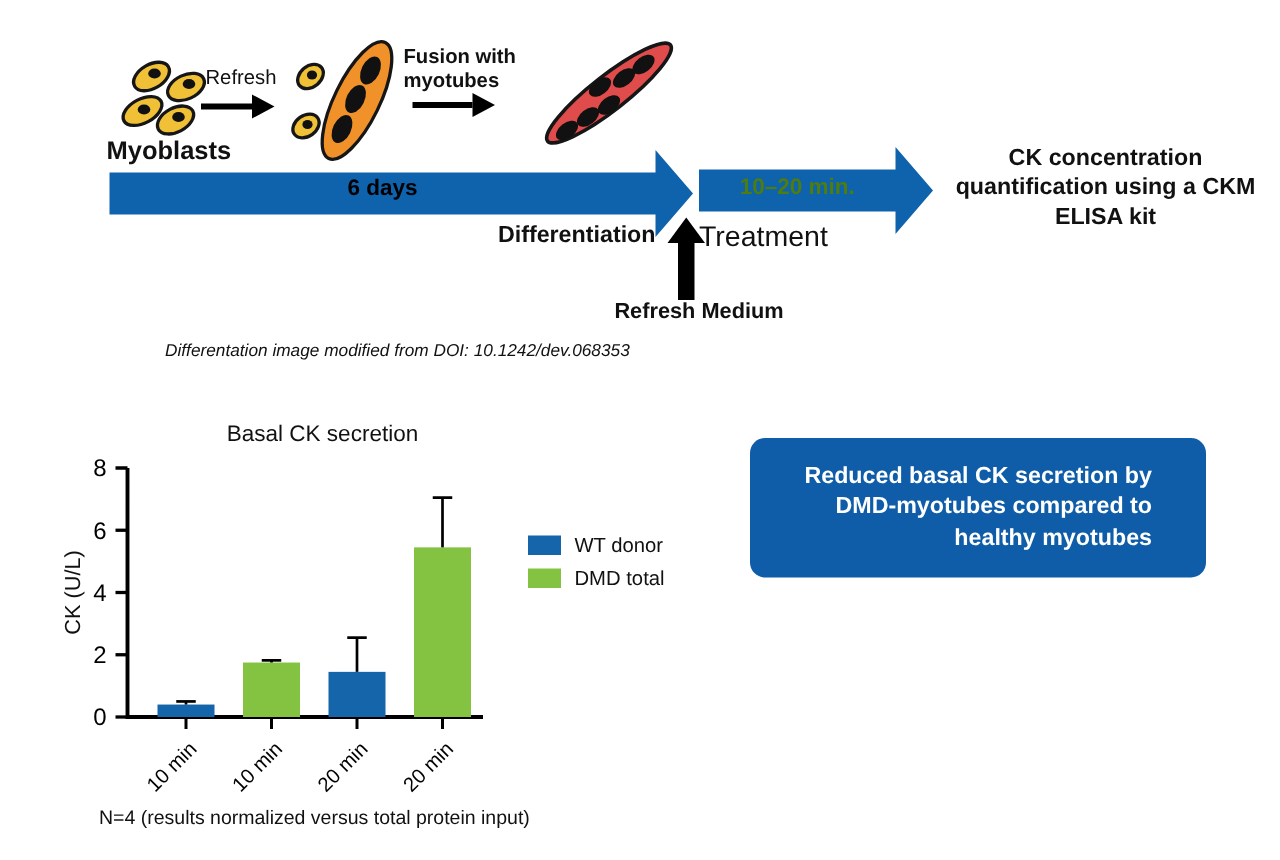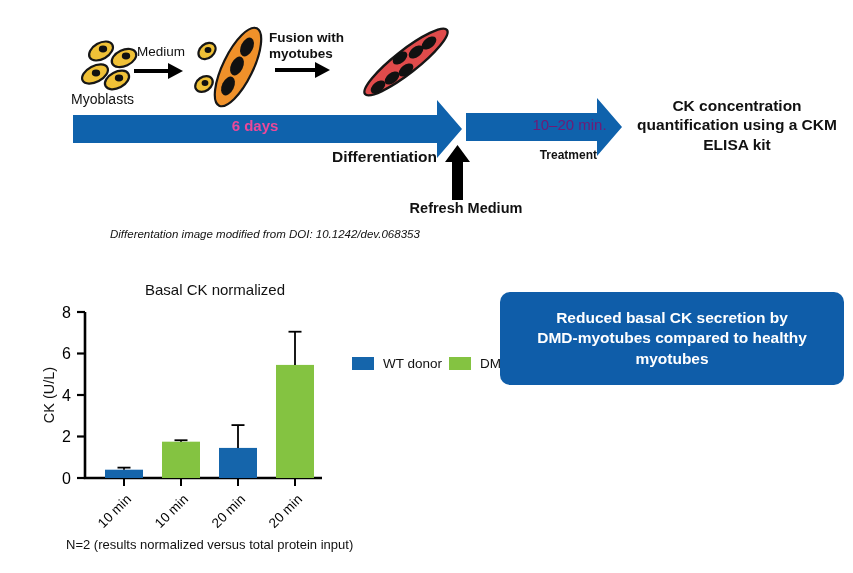--- a/index.html
+++ b/index.html
@@ -6,45 +6,45 @@
   html,body { background:#fff; }
   .canvas {
     position:relative; width:853px; height:573px; overflow:hidden;
     background:#ffffff; font-family:"Liberation Sans", sans-serif; color:#111;
   }
   .abs { position:absolute; }
   svg { display:block; }
   svg text { font-family:"Liberation Sans", sans-serif; fill:#000; }
 
   
-  .lbl-myoblasts   { left:71px;  top:91px;  font-size:14px; font-weight:normal; }
+  .lbl-myoblasts   { left:71px;  top:91px;  font-size:17px; font-weight:bold; }
   .lbl-fusion      { left:137px; top:44px;  font-size:13.5px; }
   .lbl-fusion-myo  { left:269px; top:30px;  width:90px; font-size:13.5px; line-height:1.15;font-weight:bold; }
-  .lbl-six-days    { left:73px;  top:117px; width:364px; font-size:15px;   font-weight:bold; color:#ec4899; text-align:center; }
+  .lbl-six-days    { left:73px;  top:117px; width:364px; font-size:15px;   font-weight:bold; color:#000000; text-align:center; }
   .lbl-diff        { left:73px;  top:148px; width:364px; font-size:15.5px; font-weight:bold; text-align:right; }
-  .lbl-ten-twenty  { left:466px; top:116px; width:131px; font-size:15px;   font-weight:normal; color:#701a75; text-align:center;margin-left:38px; }
-  .lbl-treatment   { left:466px; top:148px; width:131px; font-size:12px; font-weight:bold; text-align:right; }
+  .lbl-ten-twenty  { left:466px; top:116px; width:131px; font-size:15px;   font-weight:bold; color:#4d7c0f; text-align:center; }
+  .lbl-treatment   { left:466px; top:148px; width:131px; font-size:19px; font-weight:normal; text-align:left; }
   .lbl-refresh     { left:385px; top:200px; width:162px; font-size:14.5px; font-weight:bold; text-align:center; }
   .lbl-outcome     { left:628px; top:96px;  width:218px; font-size:15.5px; font-weight:bold; text-align:center; line-height:1.25; }
   .lbl-credit      { left:70px;  top:228px; font-size:11.5px; font-style:italic;margin-left:40px; }
 
   
   .chart-title { left:85px; top:281px; width:260px; font-size:15px; text-align:center; }
   .chart-ylabel{ left:-10px; top:386px; width:120px; height:18px; font-size:14.5px;
                  text-align:center; transform:rotate(-90deg); }
   .chart-note  { left:66px; top:537px; font-size:13px; }
 
-  .legend { left:352px; top:356px; display:flex; flex-direction:row; gap:7px; }
+  .legend { left:352px; top:356px; display:flex; flex-direction:column; gap:7px; }
   .legend-row { display:flex; align-items:center; gap:9px; font-size:13.5px; }
   .swatch { width:22px; height:13px; display:inline-block; }
 
   .conclusion-box {
-    left:500px; top:292px; width:344px; height:93px; border-radius:10px;
+    left:500px; top:292px; width:304px; height:93px; border-radius:10px;
     display:flex; align-items:center; justify-content:center; padding:0 36px;
-    color:#fff; font-size:15.5px; font-weight:bold; text-align:center; line-height:1.3;
+    color:#fff; font-size:15.5px; font-weight:bold; text-align:right; line-height:1.3;
   }
 </style>
 </head>
 <body>
 
 <div class="canvas">
 
   <svg class="abs" style="left:0;top:0" width="853" height="245" viewBox="0 0 853 245">
 
     <g stroke="#161616" stroke-width="2.2" style="fill: rgb(240, 193, 55);">
@@ -90,31 +90,31 @@
       <ellipse cx="416" cy="52" rx="5" ry="8.5" transform="rotate(52 416 52)" fill="#111" stroke="none"></ellipse>
       <ellipse cx="429" cy="43" rx="5" ry="8.5" transform="rotate(52 429 43)" fill="#111" stroke="none"></ellipse>
     </g>
 
     <polygon points="73,115 437,115 437,100 462,129 437,158 437,143 73,143" style="fill: rgb(15, 98, 172);"></polygon>
     <polygon points="466,113 597,113 597,98 622,127 597,156 597,141 466,141" style="fill: rgb(15, 98, 172);"></polygon>
     <polygon fill="#000" points="452,200 452,162 445,162 457.5,145 470,162 463,162 463,200"></polygon>
   </svg>
 
   <div class="abs lbl-myoblasts">Myoblasts</div>
-  <div class="abs lbl-fusion">Medium</div>
+  <div class="abs lbl-fusion">Refresh</div>
   <div class="abs lbl-fusion-myo">Fusion with myotubes</div>
   <div class="abs lbl-six-days">6 days</div>
   <div class="abs lbl-diff">Differentiation</div>
   <div class="abs lbl-ten-twenty">10–20 min.</div>
   <div class="abs lbl-treatment">Treatment</div>
   <div class="abs lbl-outcome">CK concentration quantification using a CKM ELISA kit</div>
   <div class="abs lbl-refresh">Refresh Medium</div>
   <div class="abs lbl-credit">Differentation image modified from DOI: 10.1242/dev.068353</div>
 
-  <div class="abs chart-title">Basal CK normalized</div>
+  <div class="abs chart-title">Basal CK secretion</div>
   <div class="abs chart-ylabel">CK (U/L)</div>
   <svg class="abs" style="left:30px;top:295px" width="330" height="265" viewBox="0 0 330 265">
       <path d="M 55 17 V 183 H 292" fill="none" stroke="#000" stroke-width="2.6"></path>
       <line x1="55" y1="183" x2="47" y2="183" stroke="#000" stroke-width="2.2"></line>
       <text x="41" y="188.5" text-anchor="end" font-size="16">0</text>
       <line x1="55" y1="141.5" x2="47" y2="141.5" stroke="#000" stroke-width="2.2"></line>
       <text x="41" y="147" text-anchor="end" font-size="16">2</text>
       <line x1="55" y1="100" x2="47" y2="100" stroke="#000" stroke-width="2.2"></line>
       <text x="41" y="105.5" text-anchor="end" font-size="16">4</text>
       <line x1="55" y1="58.5" x2="47" y2="58.5" stroke="#000" stroke-width="2.2"></line>
@@ -135,21 +135,21 @@
       <line x1="208" y1="152.9125" x2="208" y2="130.0875" stroke="#000" stroke-width="1.8"></line>
       <line x1="201.5" y1="130.0875" x2="214.5" y2="130.0875" stroke="#000" stroke-width="1.8"></line>
       <line x1="208" y1="183" x2="208" y2="191" stroke="#000" stroke-width="2"></line>
       <text x="216" y="205" text-anchor="end" font-size="13.5" transform="rotate(-45 216 205)">20 min</text>
       <rect x="246" y="69.9125" width="38" height="113.0875" fill="#84c341"></rect>
       <line x1="265" y1="69.9125" x2="265" y2="36.71249999999998" stroke="#000" stroke-width="1.8"></line>
       <line x1="258.5" y1="36.71249999999998" x2="271.5" y2="36.71249999999998" stroke="#000" stroke-width="1.8"></line>
       <line x1="265" y1="183" x2="265" y2="191" stroke="#000" stroke-width="2"></line>
       <text x="273" y="205" text-anchor="end" font-size="13.5" transform="rotate(-45 273 205)">20 min</text>
     </svg>
-  <div class="abs chart-note">N=2 (results normalized versus total protein input)</div>
+  <div class="abs chart-note">N=4 (results normalized versus total protein input)</div>
 
   <div class="abs legend">
     <div class="legend-row">
       <span class="swatch" style="background: rgb(21, 101, 171);"></span>
       <span>WT donor</span>
     </div>
     <div class="legend-row">
       <span class="swatch" style="background: rgb(132, 195, 65);"></span>
       <span>DMD total</span>
     </div>

